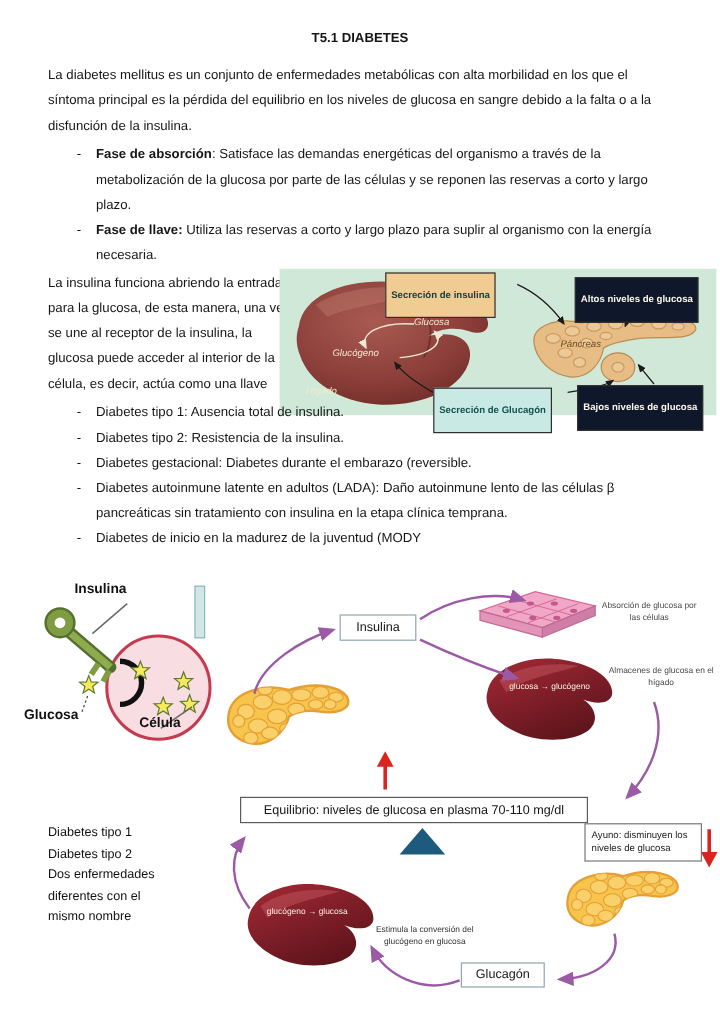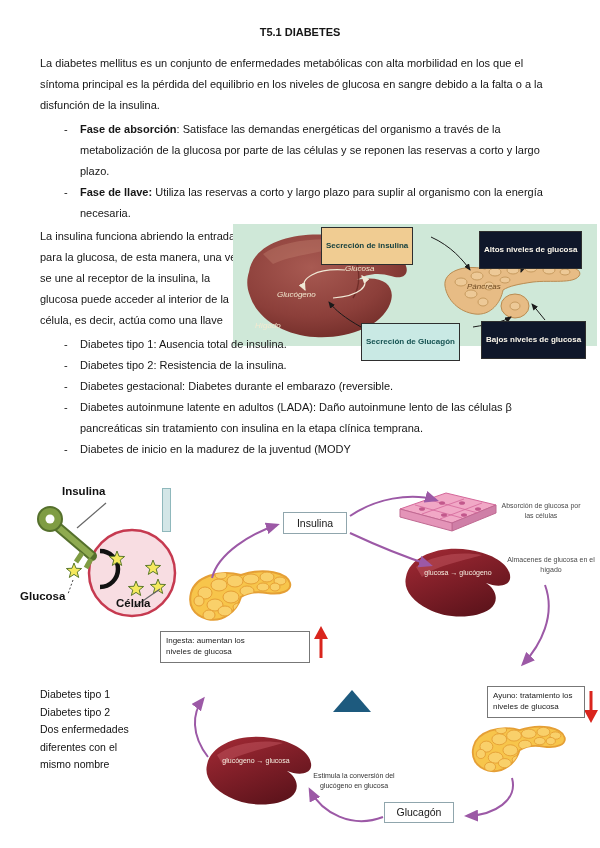--- a/index.html
+++ b/index.html
@@ -263,22 +263,22 @@
       <div class="cell-lab" style="left:0;top:105px">Glucosa</div>
       <div class="cell-lab" style="left:96px;top:112px">Célula</div>
     </div>
 
     <div class="deco-bar"></div>
 
     <div class="dg-box box-insulina">Insulina</div>
     <div class="dg-small lbl-absorcion">Absorción de glucosa por las células</div>
     <div class="dg-small lbl-almacenes">Almacenes de glucosa en el hígado</div>
     <div class="liver-text lt-store">glucosa → glucógeno</div>
-    <div class="box-gray box-ingesta"><span>Ingesta: aumentan los niveles de glucosa</span></div>
-    <div class="box-gray box-ayuno"><span>Ayuno: tratamiento los niveles de glucosa</span></div>
+    <div class="box-equilibrio">Equilibrio: niveles de glucosa en plasma 70-110 mg/dl</div>
+    <div class="box-gray box-ayuno"><span>Ayuno: disminuyen los niveles de glucosa</span></div>
     <div class="liver-text lt-release">glucógeno → glucosa</div>
     <div class="dg-small lbl-estimula">Estimula la conversión del glucógeno en glucosa</div>
     <div class="dg-box box-glucagon">Glucagón</div>
 
     <div class="note">
       <div>Diabetes tipo 1</div>
       <div>Diabetes tipo 2</div>
       <div>Dos enfermedades</div>
       <div>diferentes con el</div>
       <div>mismo nombre</div>

